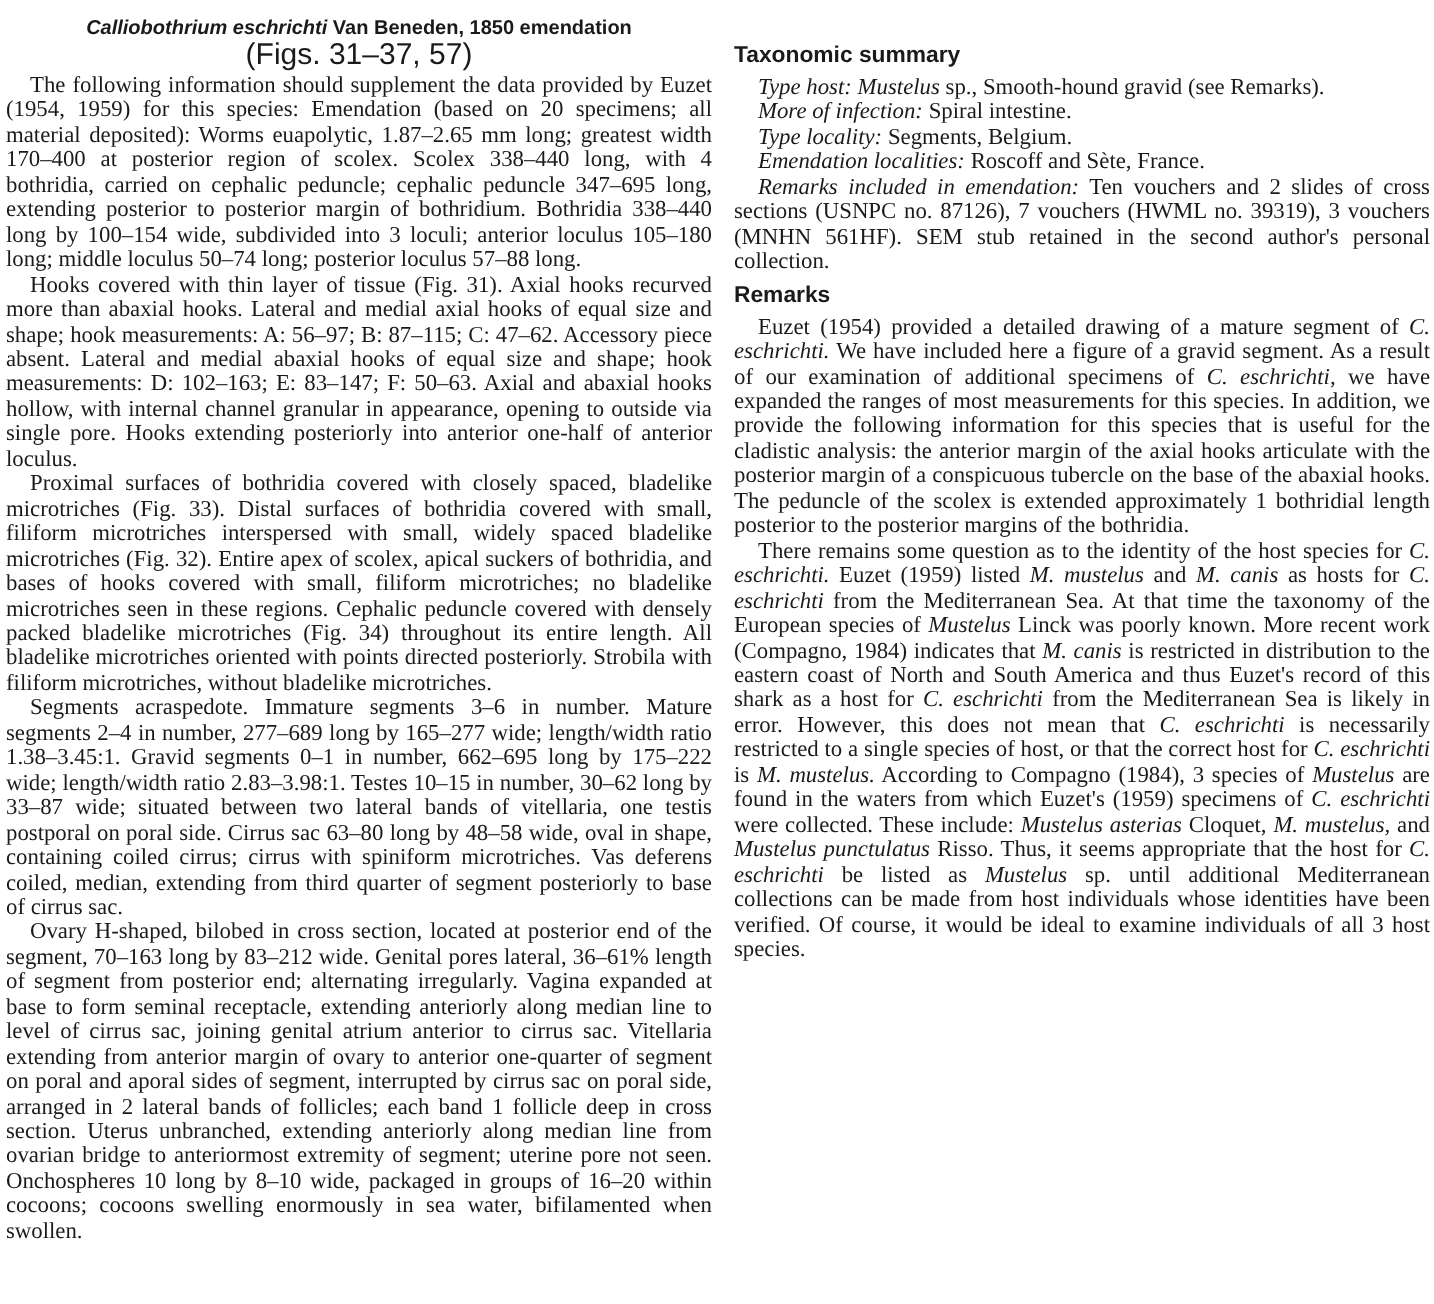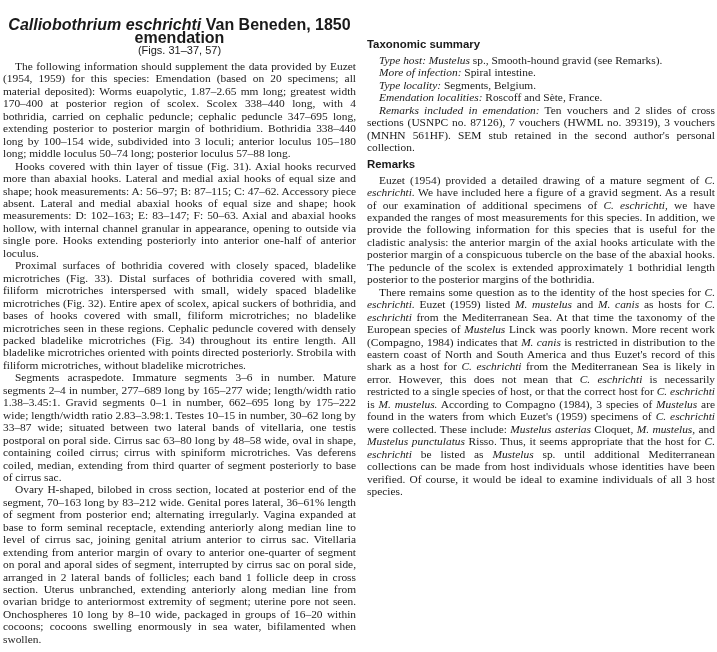--- a/index.html
+++ b/index.html
@@ -28,38 +28,38 @@
       position: absolute;
       top: 0;
     }
     .col-left {
       left: 3px;
       width: 353px;
     }
     .col-right {
       left: 367px;
       width: 348px;
-      top: 38px;
+      top: 22px;
     }
     .species-heading {
       text-align: center;
       font-family: "Liberation Sans", "DejaVu Sans", sans-serif;
       font-weight: bold;
-      font-size: 16px;
+      font-size: 10px;
       line-height: 13px;
       margin: 0;
-      padding-top: 18px;
+      padding-top: 8px;
     }
     .species-heading .italic {
       font-style: italic;
     }
     .figs-line {
       text-align: center;
       font-family: "Liberation Sans", "DejaVu Sans", sans-serif;
-      font-size: 11px;
+      font-size: 15px;
       line-height: 13px;
       margin: 0 0 3px 0;
     }
     p {
       margin: 0;
       text-align: justify;
       text-indent: 12px;
       hyphens: manual;
     }
     .section-heading {

